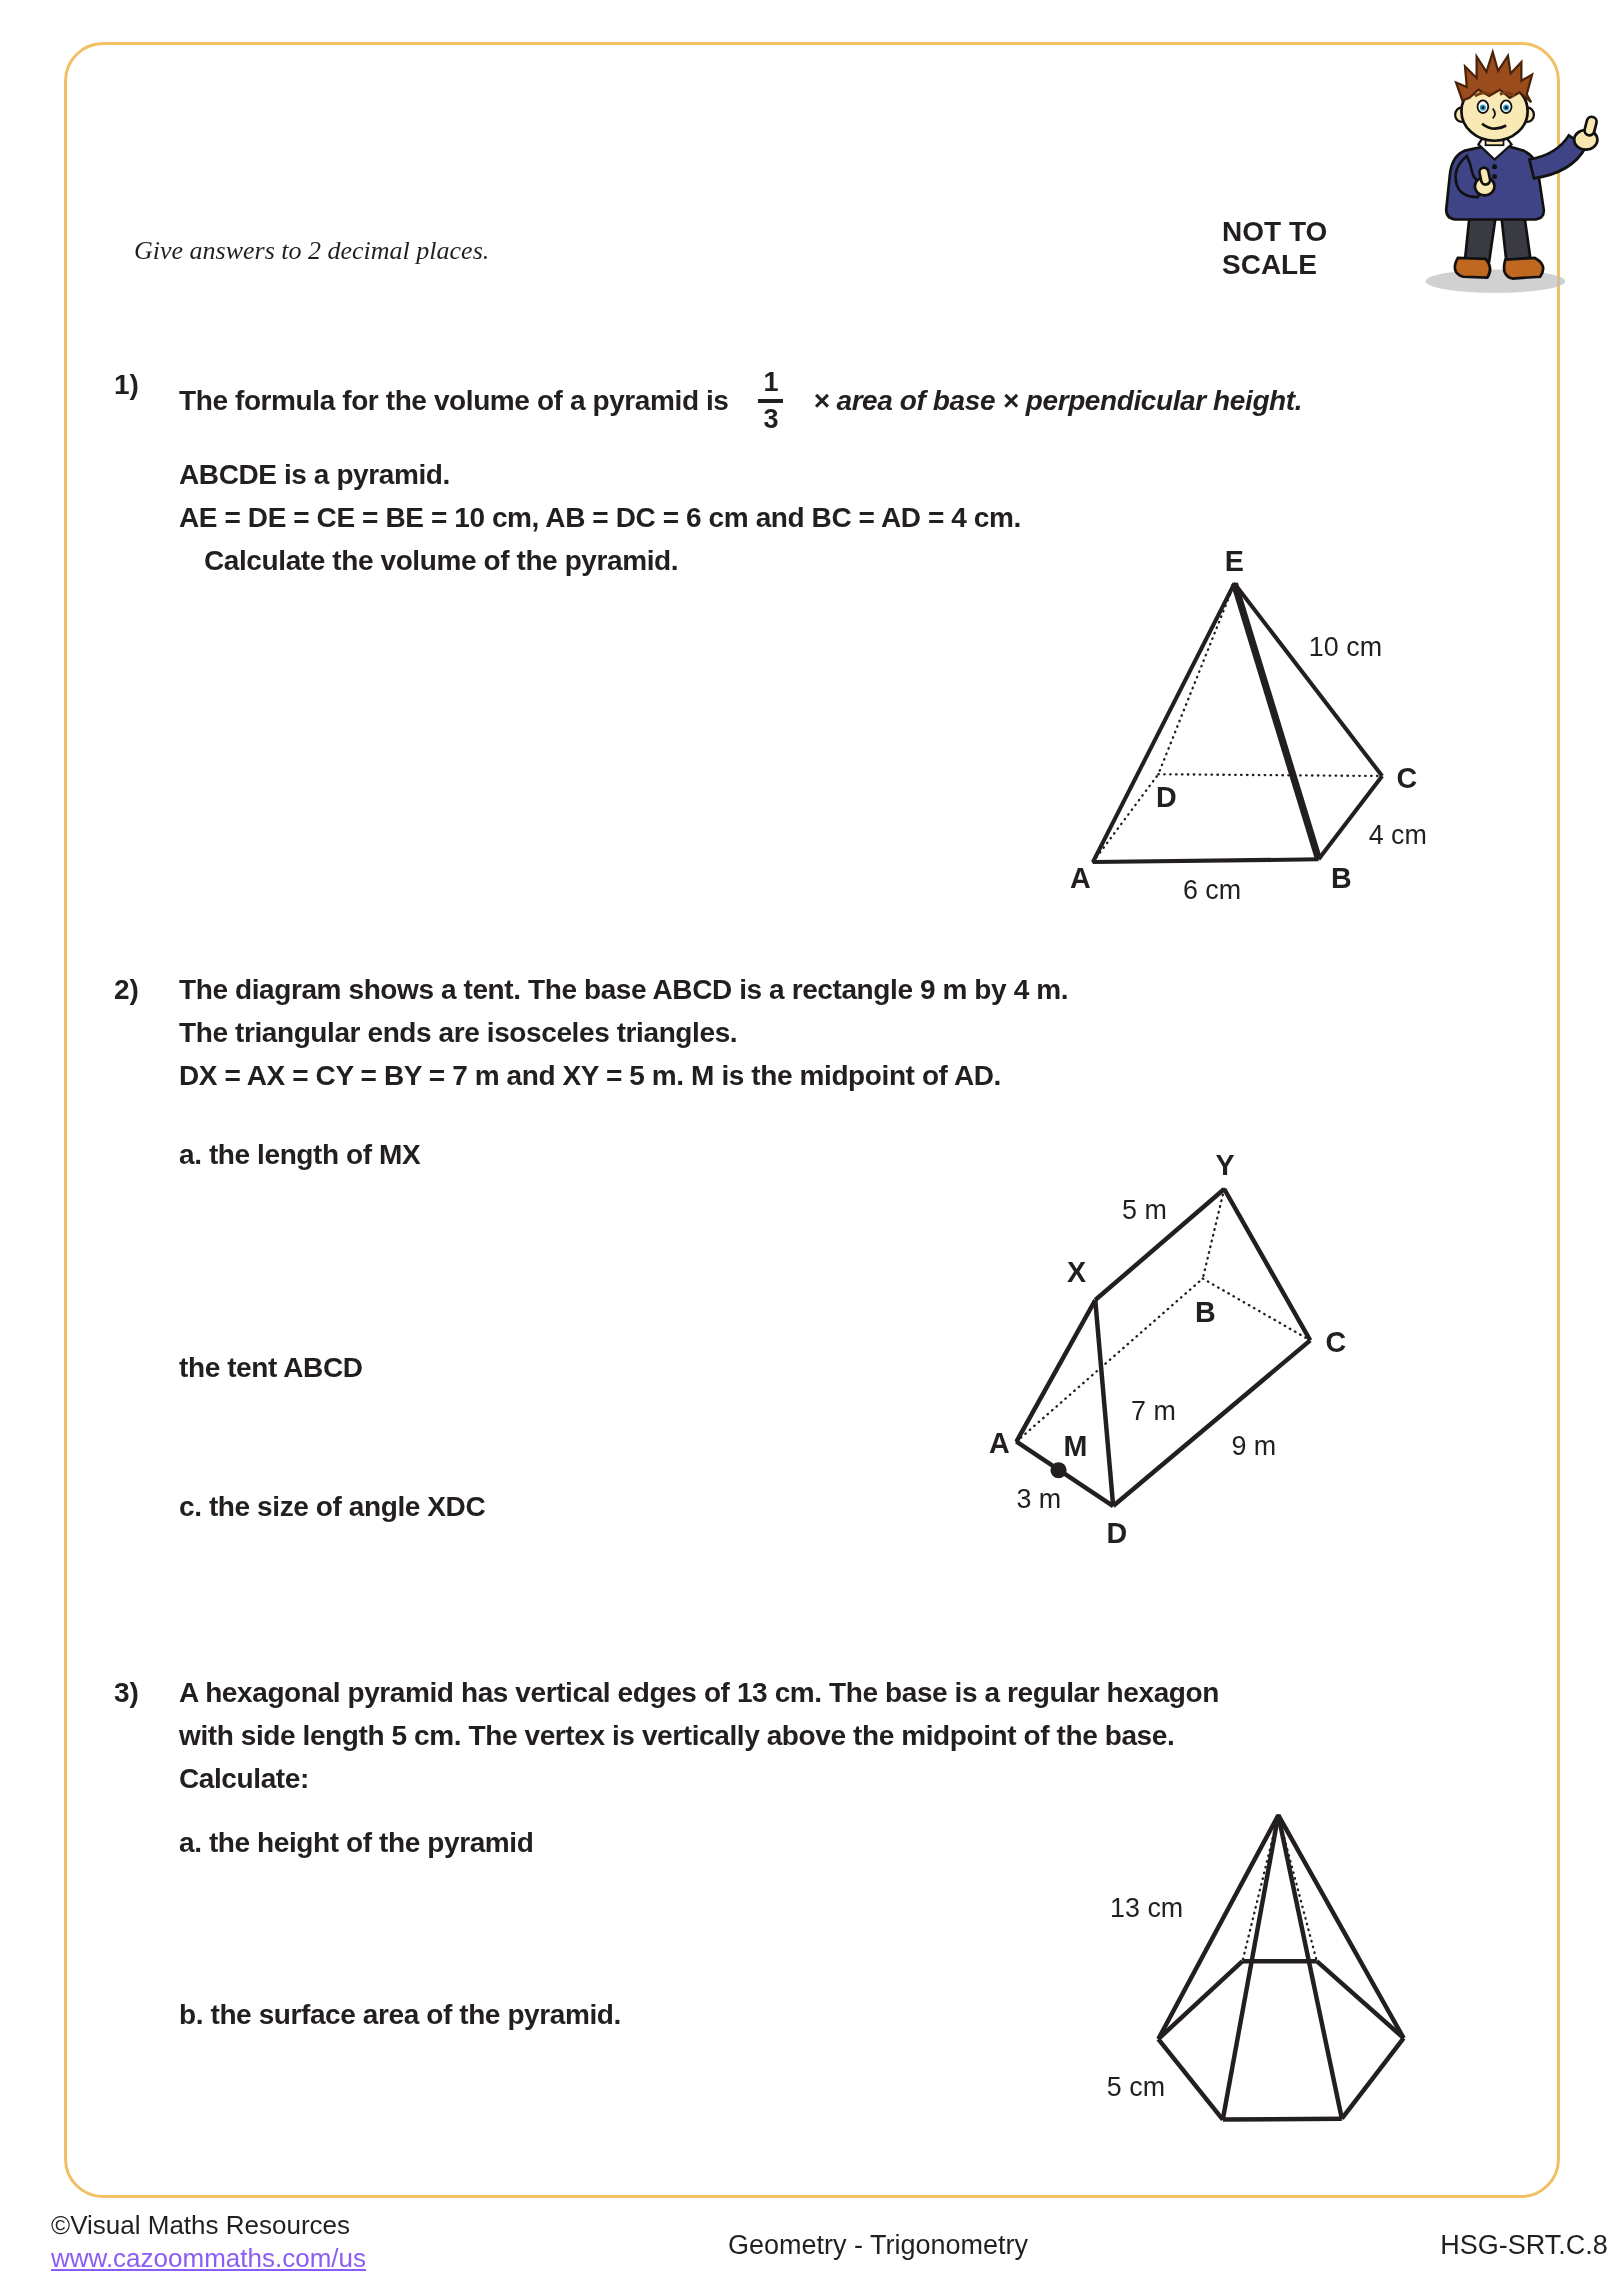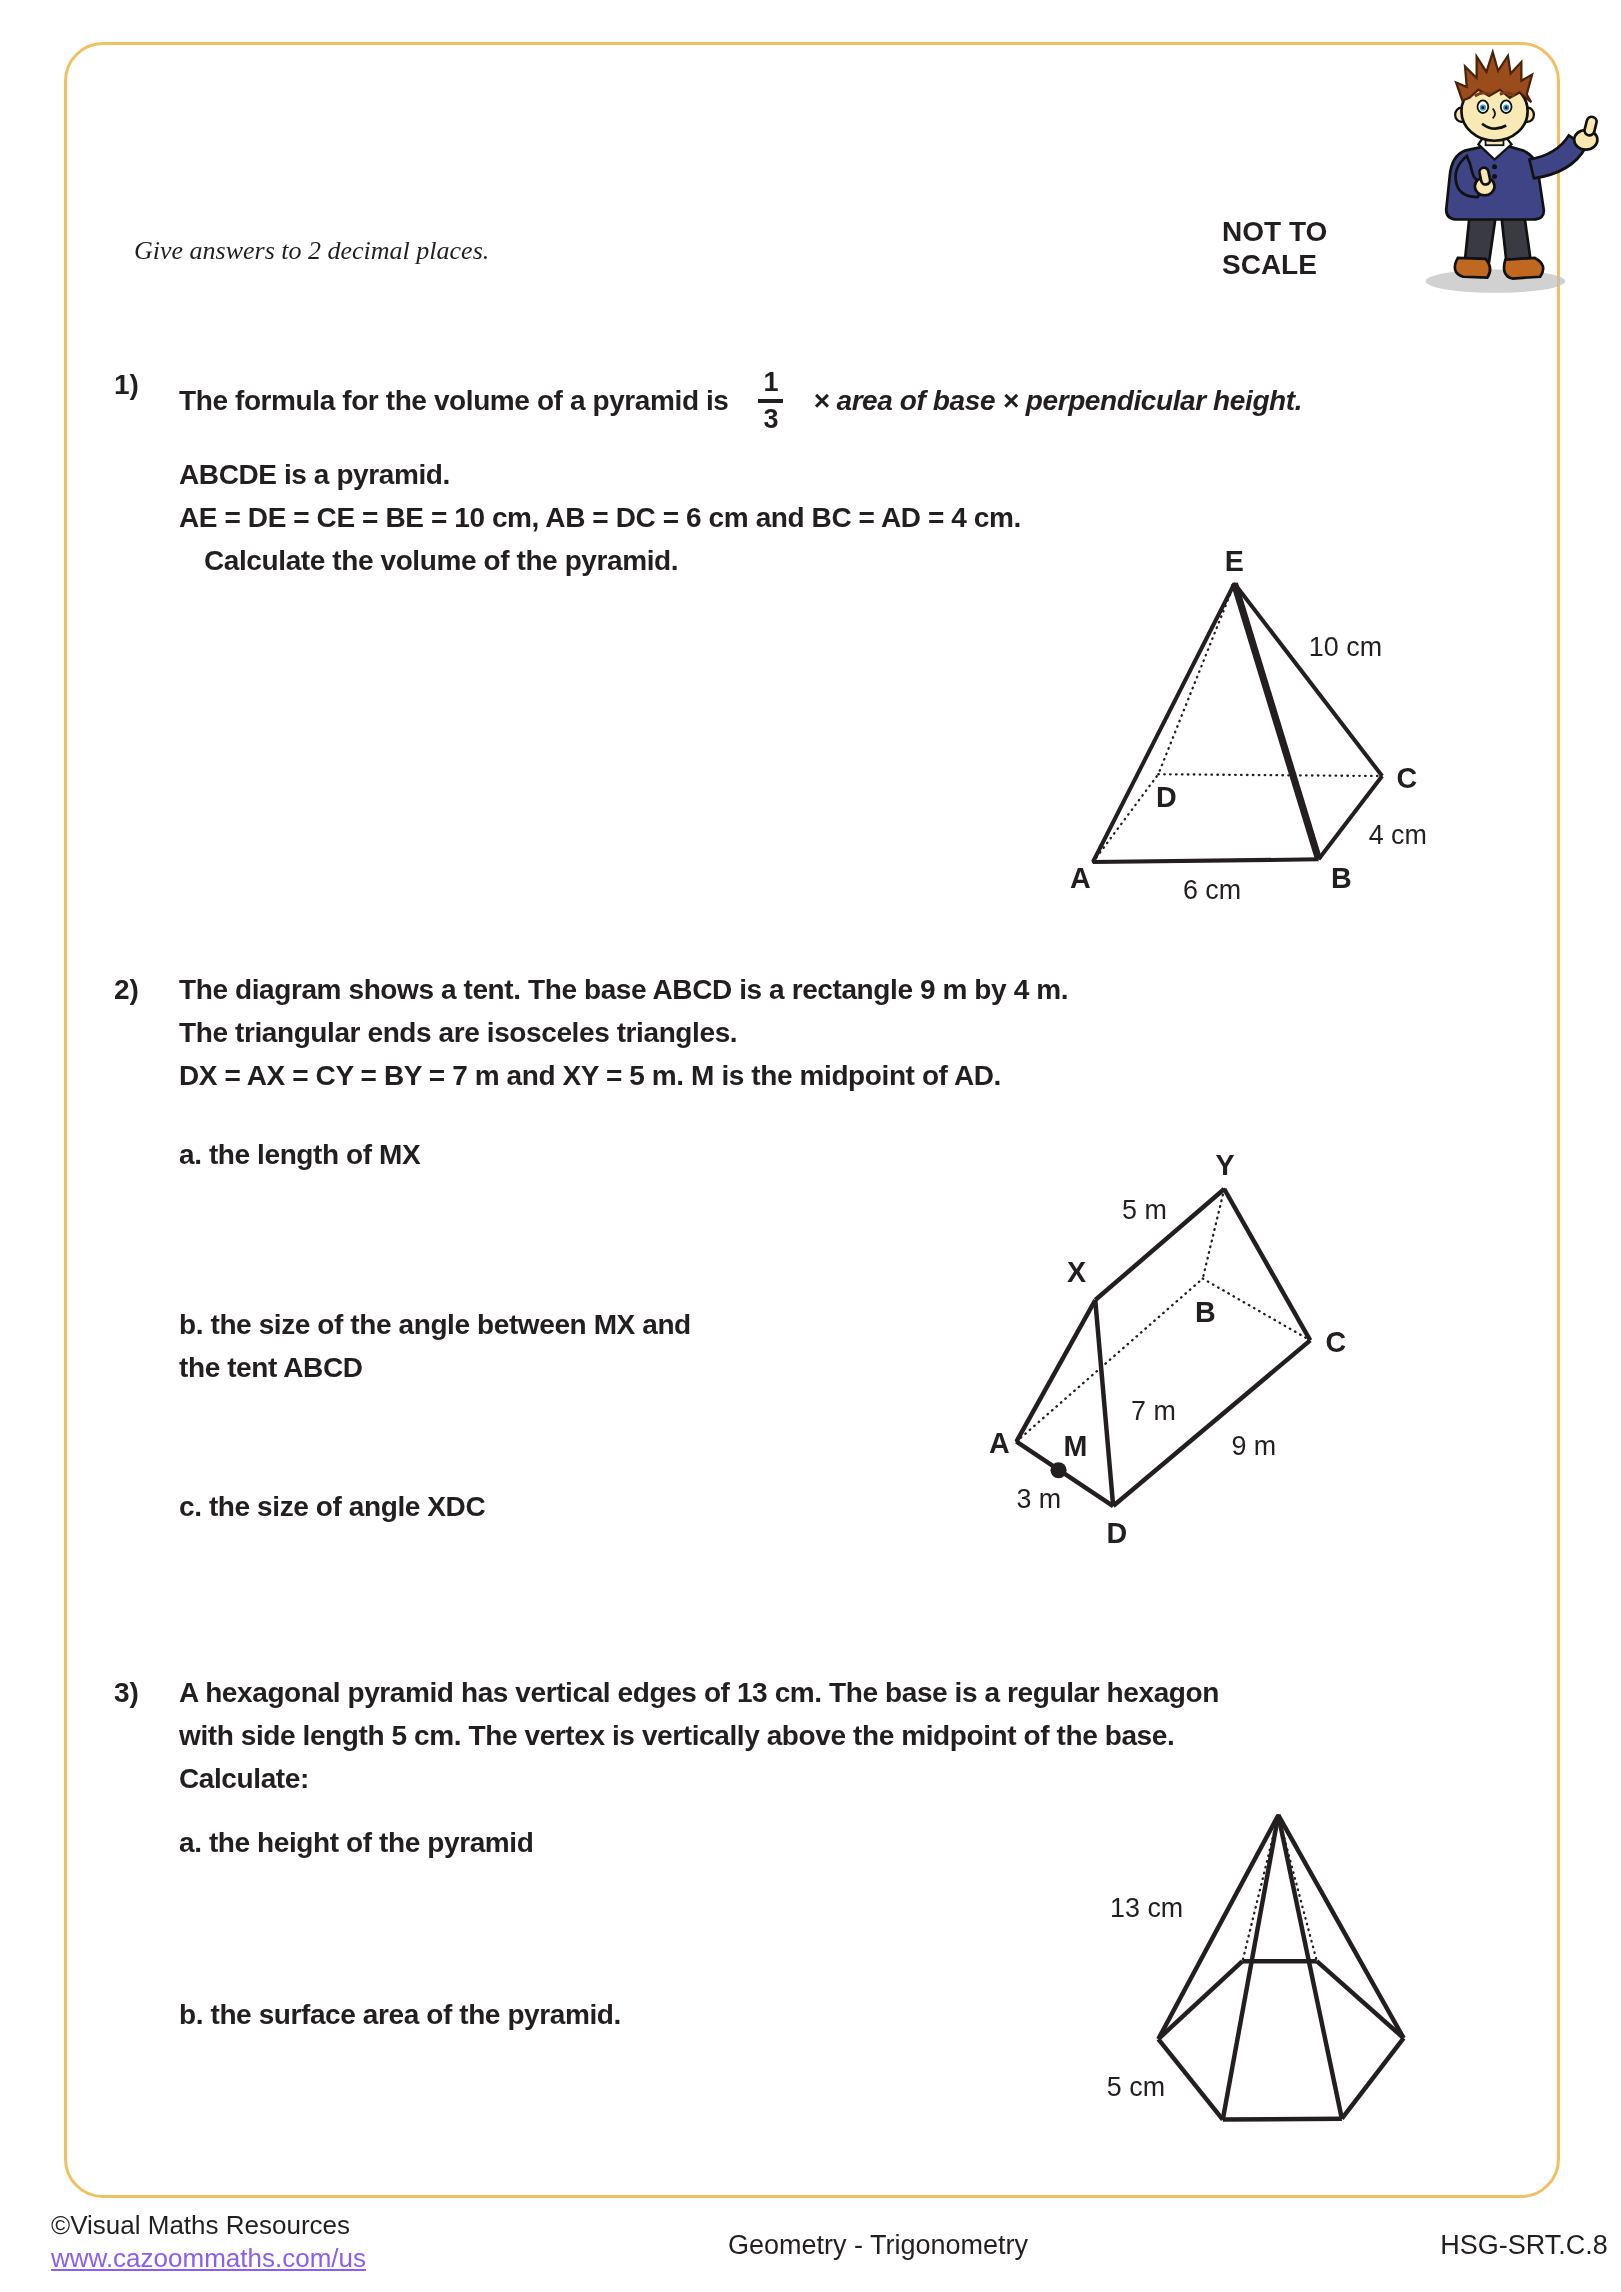--- a/index.html
+++ b/index.html
@@ -119,21 +119,20 @@
     <text class="mlabel" x="203" y="414" text-anchor="middle">6 cm</text>
     <text class="vlabel" x="56" y="402" text-anchor="middle">A</text>
     <text class="vlabel" x="152" y="312" text-anchor="middle">D</text>
   </svg>
 
   <div class="qnum" style="left:114px;top:974px;">2)</div>
   <div class="qline" style="left:179px;top:974px;">The diagram shows a tent. The base ABCD is a rectangle 9 m by 4 m.</div>
   <div class="qline" style="left:179px;top:1017px;">The triangular ends are isosceles triangles.</div>
   <div class="qline" style="left:179px;top:1060px;">DX = AX = CY = BY = 7 m and XY = 5 m. M is the midpoint of AD.</div>
   <div class="qline" style="left:179px;top:1139px;">a. the length of MX</div>
-  <div class="qline" style="left:179px;top:1309px;">b. the size of the angle between MX and</div>
   <div class="qline" style="left:179px;top:1352px;">the tent ABCD</div>
   <div class="qline" style="left:179px;top:1491px;">c. the size of angle XDC</div>
 
   <svg class="diagram" style="left:967px;top:1146px;" width="484" height="412" viewBox="0 0 540 460">
     <line class="dot" x1="287" y1="48" x2="263" y2="148"></line>
     <line class="dot" x1="55" y1="330" x2="263" y2="148"></line>
     <line class="dot" x1="263" y1="148" x2="383" y2="217"></line>
     <line class="sl2" x1="143" y1="172" x2="287" y2="48"></line>
     <line class="sl2" x1="287" y1="48" x2="383" y2="217"></line>
     <line class="sl2" x1="143" y1="172" x2="55" y2="330"></line>

